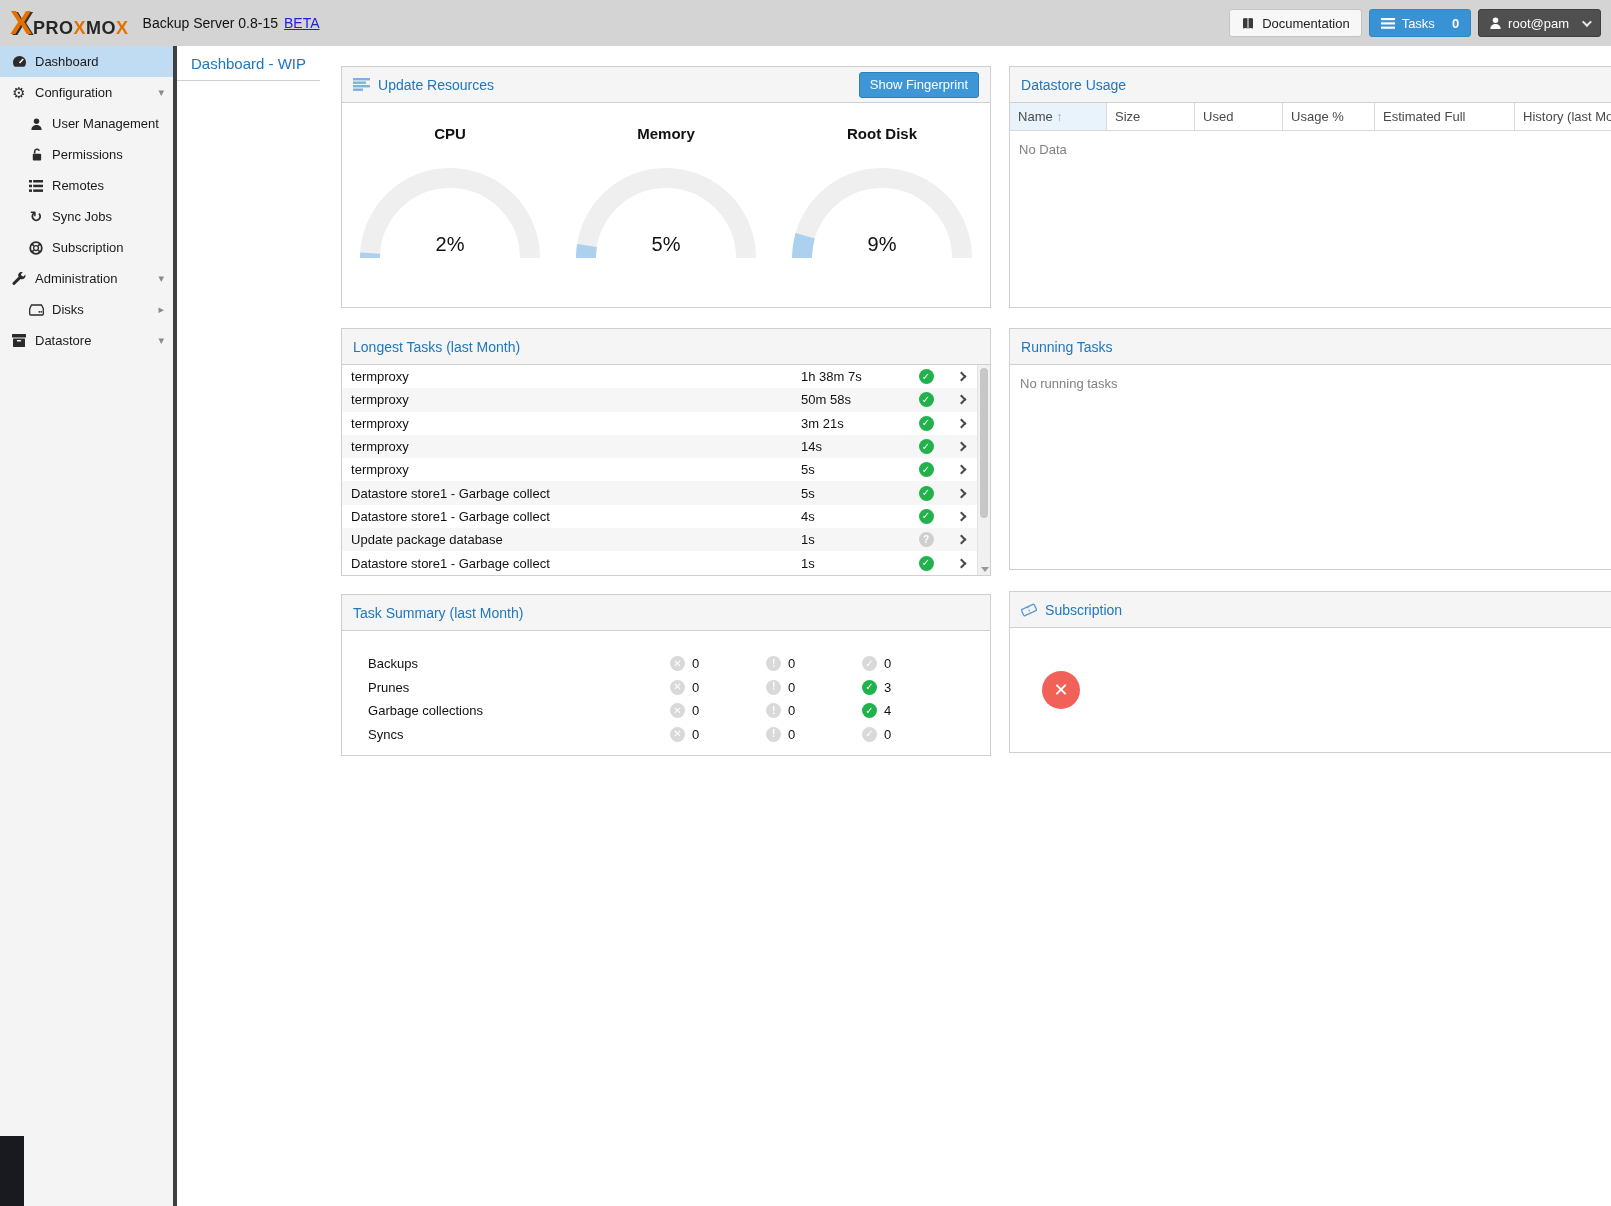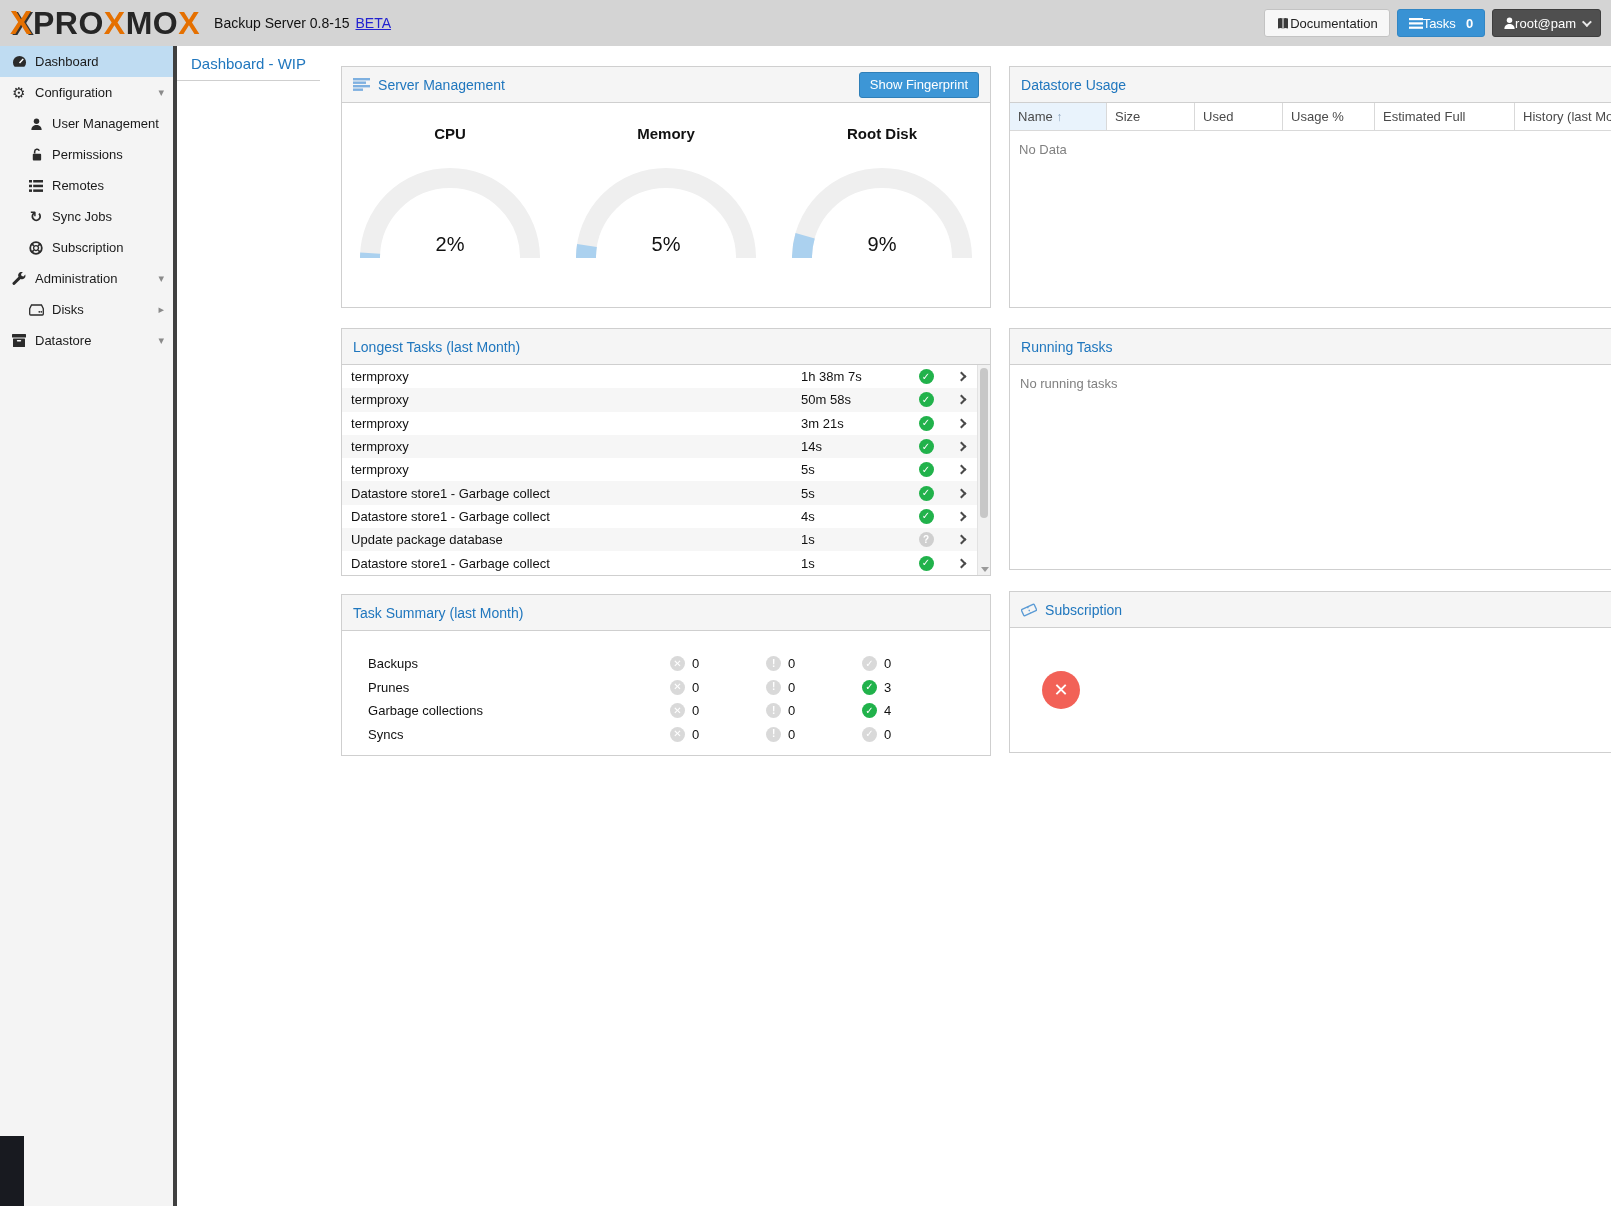--- a/index.html
+++ b/index.html
@@ -4,26 +4,26 @@
 <style>
   * { margin:0; padding:0; box-sizing:border-box; }
   html,body { width:1611px; height:1206px; }
   body { font-family:"Liberation Sans","DejaVu Sans",sans-serif; font-size:13px; color:#222; background:#fff; overflow:hidden; }
   #app { width:1611px; height:1206px; display:flex; flex-direction:column; position:relative; }
 
   
   .topbar { height:46px; flex:none; background:#d4d4d4; display:flex; align-items:center; padding:0 10px; }
   .logo { display:flex; align-items:baseline; margin-right:4px; }
   .logo-x { font-size:33px; font-weight:900; color:#e57000; text-shadow:2px 1px 0 #333; letter-spacing:-2px; margin-right:3px; }
-  .brand { font-size:32px; font-weight:800; color:#262626; letter-spacing:0.5px; }
+  .brand { font-size:18px; font-weight:800; color:#262626; letter-spacing:0.5px; }
   .brand .ox { color:#e57000; }
   .tb-sub { margin-left:10px; font-size:14px; color:#111; }
   .tb-beta { margin-left:6px; font-size:14px; color:#2222d0; text-decoration:underline; cursor:pointer; }
   .tb-right { margin-left:auto; display:flex; gap:7px; align-items:center; }
-  .btn { height:28px; border-radius:3px; display:flex; align-items:center; padding:0 11px; font-size:13px; cursor:pointer; }
+  .btn { height:28px; border-radius:3px; display:flex; align-items:center; gap:7px; padding:0 11px; font-size:13px; cursor:pointer; }
   .btn-doc { background:#f7f7f7; border:1px solid #c3c3c3; color:#222; }
   .btn-tasks { background:#3892d4; border:1px solid #3186c4; color:#fff; }
   .btn-tasks .badge { margin-left:10px; font-weight:bold; }
   .btn-user { background:#4f4f4f; border:1px solid #3e3e3e; color:#fff; }
   .chev-dn-w { width:7px; height:7px; border-right:2px solid #e8e8e8; border-bottom:2px solid #e8e8e8; transform:rotate(45deg) translateY(-2px); margin-left:6px; }
 
   
   .frame { flex:1; display:flex; min-height:0; }
   .sidebar { width:177px; flex:none; background:#f4f4f4; border-right:4px solid #404040; padding-top:0; }
   .sb-item { height:31px; display:flex; align-items:center; padding:0 9px 0 10px; font-size:13px; color:#1a1a1a; cursor:pointer; }
@@ -274,21 +274,21 @@
               <span>
                   <svg width="17" height="13" viewBox="0 0 17 13">
                     <g fill="#7eb0e0">
                       <rect width="17" height="2.4"></rect>
                       <rect y="3.5" width="13" height="2.4"></rect>
                       <rect y="7" width="17" height="2.4"></rect>
                       <rect y="10.5" width="10" height="2.4"></rect>
                     </g>
                   </svg>
                 </span>
-              <span class="panel-title">Server Management</span>
+              <span class="panel-title">Update Resources</span>
               <div class="btn-fp">Show Fingerprint</div>
             </div>
             <div class="sr-body">
                 <div class="gauge">
                   <div class="g-label">CPU</div>
                   <div class="g-wrap">
                     <svg width="186" height="100" viewBox="0 0 186 100">
                       <path d="M 13 98 A 80 80 0 0 1 173 98" fill="none" stroke="#efefef" stroke-width="20" pathLength="100"></path>
                       <path d="M 13 98 A 80 80 0 0 1 173 98" fill="none" stroke="#abd1ef" stroke-width="20" pathLength="100" stroke-dasharray="2 100"></path>
                     </svg>

